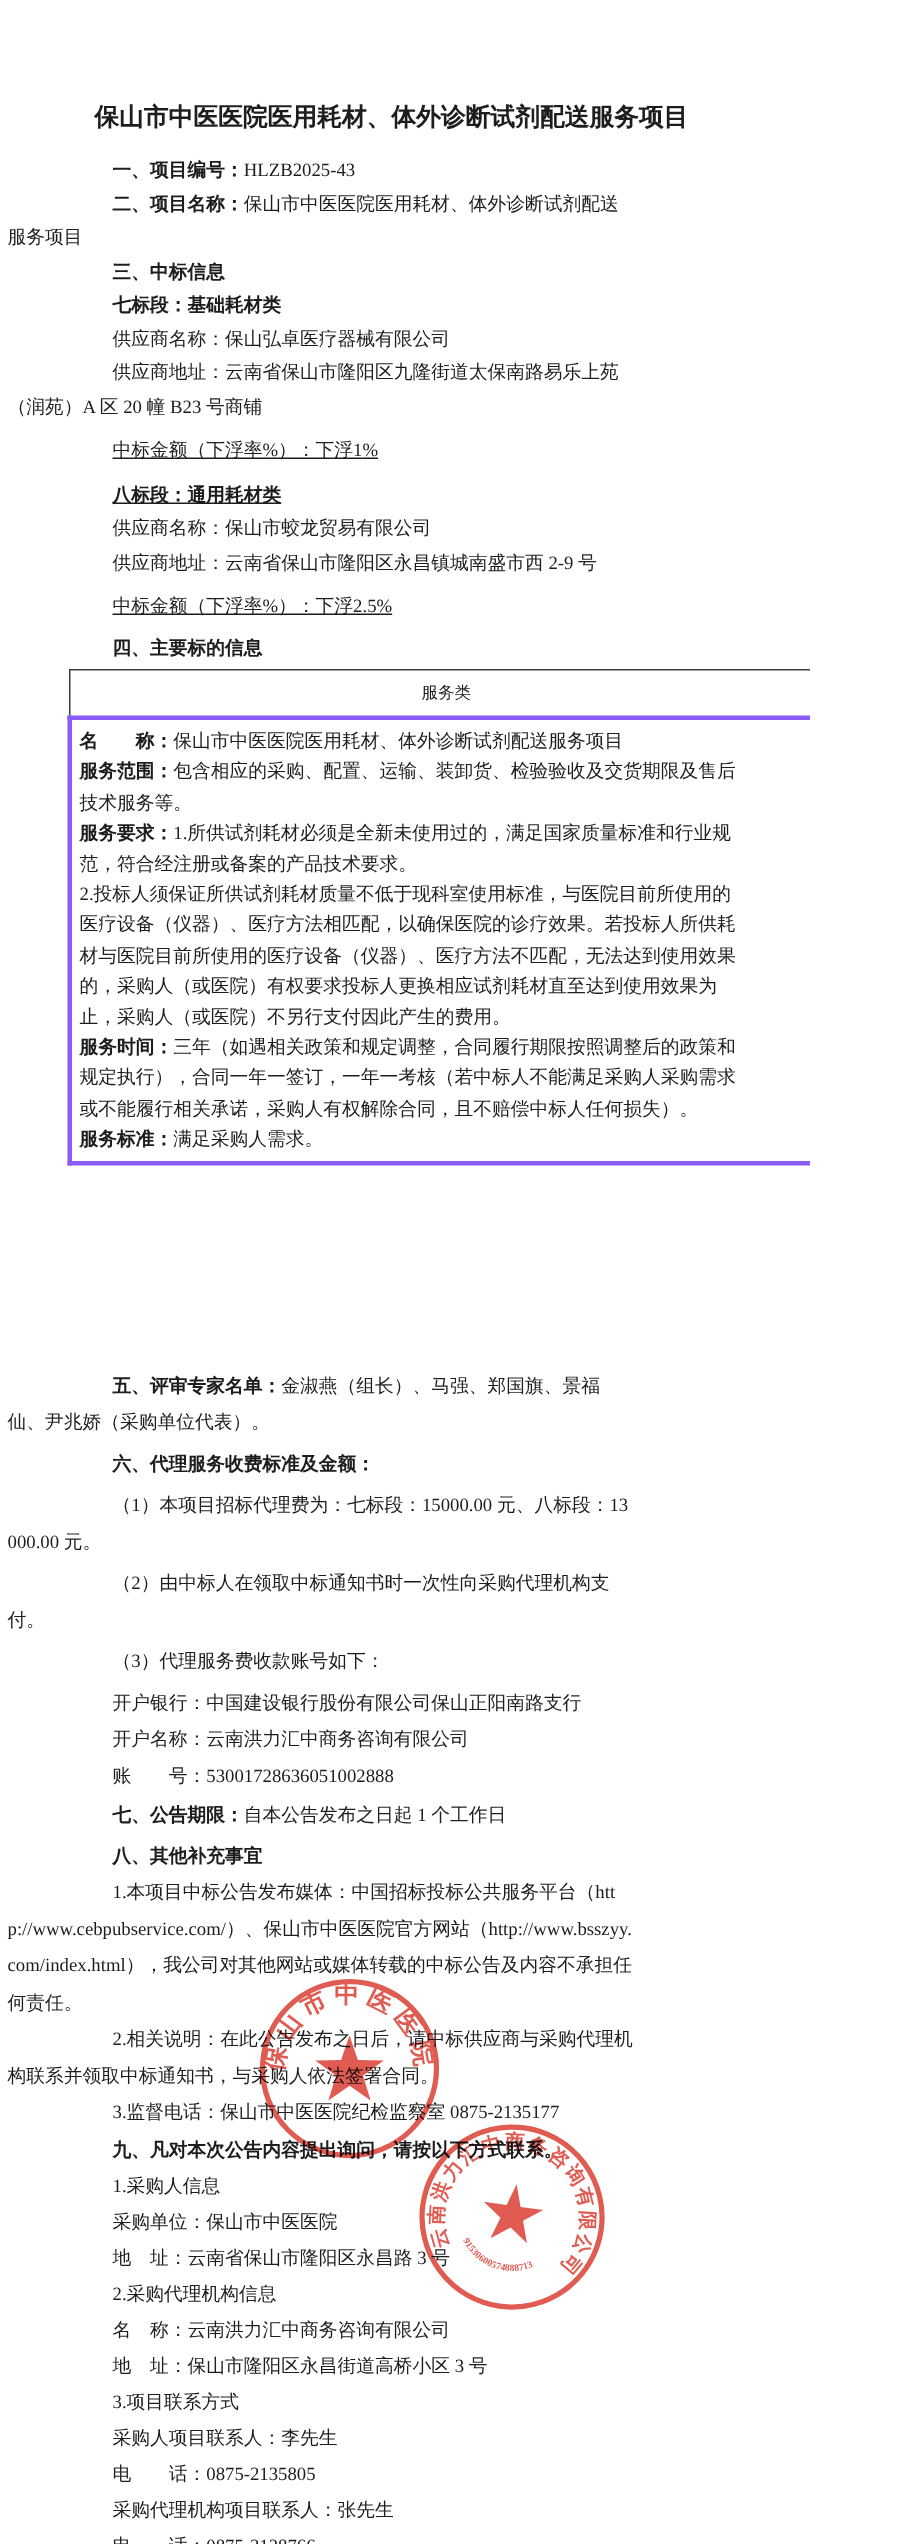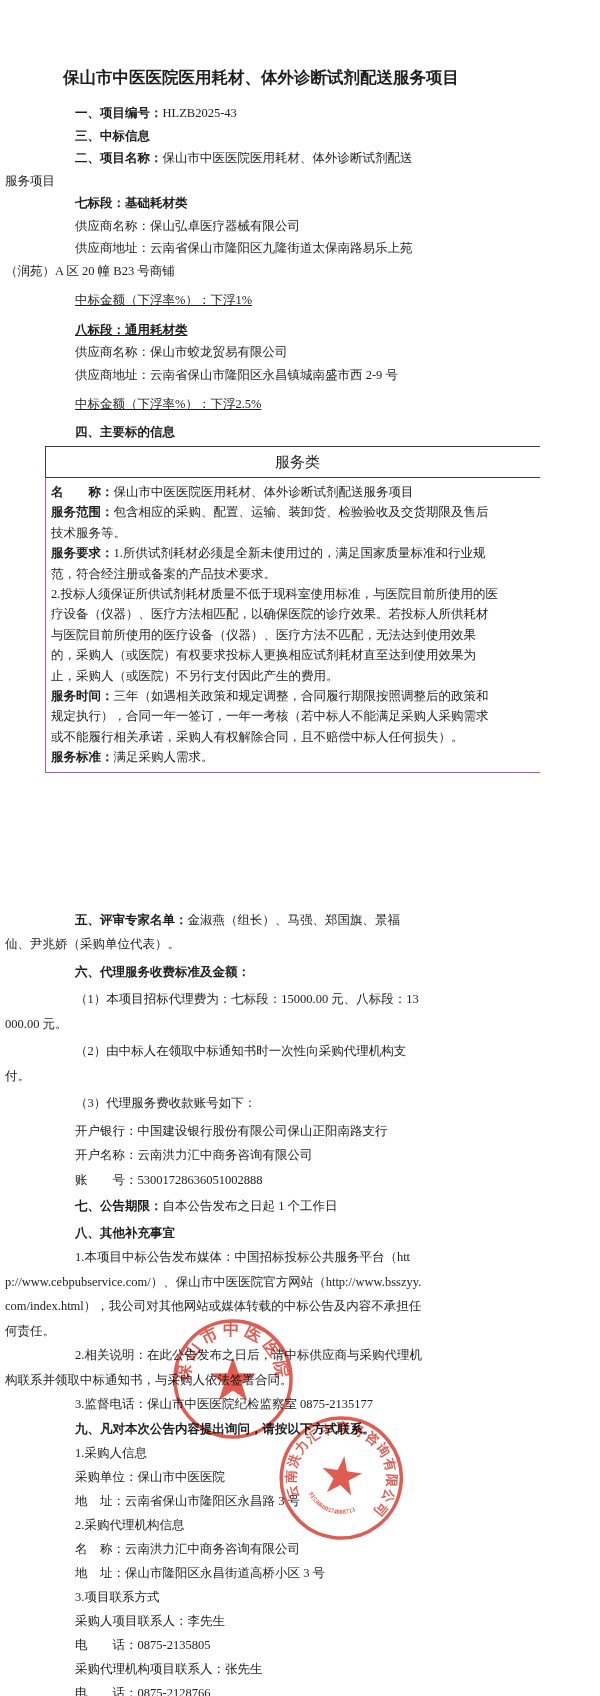--- a/index.html
+++ b/index.html
@@ -20,47 +20,47 @@
   .sp7{margin-top:7px;text-decoration:underline;} .sp6{margin-top:6px;} .sp5{margin-top:5px;}
   .sp3{margin-top:3px;} .sp2{margin-top:2px;}
   .sec2{line-height:24.5px;}
   .sec3{line-height:24px;}
   .after-table{margin-top:135px;}
   .tbl{
     width:505px;margin:3px 0 0 45px;border-collapse:collapse;
     font-size:12.5px;table-layout:fixed;
   }
   .tbl th{
-    border:1px solid #3c3c3c;font-weight:normal;font-size:15px;
+    border:1px solid #3c3c3c;font-weight:normal;font-size:11px;
     line-height:30px;text-align:center;padding:0;
   }
   .tbl td{
-    border:1px solid #8b5cf6;padding:4px 49px 4px 5px;line-height:20.4px;
+    border:3px solid #8b5cf6;padding:4px 49px 4px 5px;line-height:20.4px;
     vertical-align:top;
   }
   .tbl td p{margin:0;word-break:break-all;}
   .stamp{position:absolute;mix-blend-mode:multiply;opacity:.82;}
   #stamp-hospital{left:171px;top:1317px;}
   #stamp-agency{left:277px;top:1414px;transform:rotate(8deg);}
   .stamp text{font-family:"Liberation Serif","DejaVu Serif",serif;font-weight:bold;}
 </style>
 </head>
 <body>
 
 <div class="doc">
 
   <p class="title">
     <span>保山市中医医院医用耗材、体外诊断试剂配送服务项目</span><br>
   </p>
 
   <p class="para sp6"><span class="b">一、项目编号：</span><span>HLZB2025-43</span></p>
 
+  <p class="para"><span class="b">二、项目名称：</span><span>保山市中医医院医用耗材、体外诊断试剂配送服务项目</span></p>
+
   <p class="para b">三、中标信息</p>
-
-  <p class="para"><span class="b">二、项目名称：</span><span>保山市中医医院医用耗材、体外诊断试剂配送服务项目</span></p>
 
   <p class="para b">七标段：基础耗材类</p>
   <p class="para">供应商名称：保山弘卓医疗器械有限公司</p>
   <p class="para">供应商地址：云南省保山市隆阳区九隆街道太保南路易乐上苑（润苑）A 区 20 幢 B23 号商铺</p>
   <p class="para sp7">中标金额（下浮率%）：下浮1%</p>
 
   <p class="para b sp7">八标段：通用耗材类</p>
   <p class="para">供应商名称：保山市蛟龙贸易有限公司</p>
   <p class="para">供应商地址：云南省保山市隆阳区永昌镇城南盛市西 2-9 号</p>
   <p class="para sp7">中标金额（下浮率%）：下浮2.5%</p>

